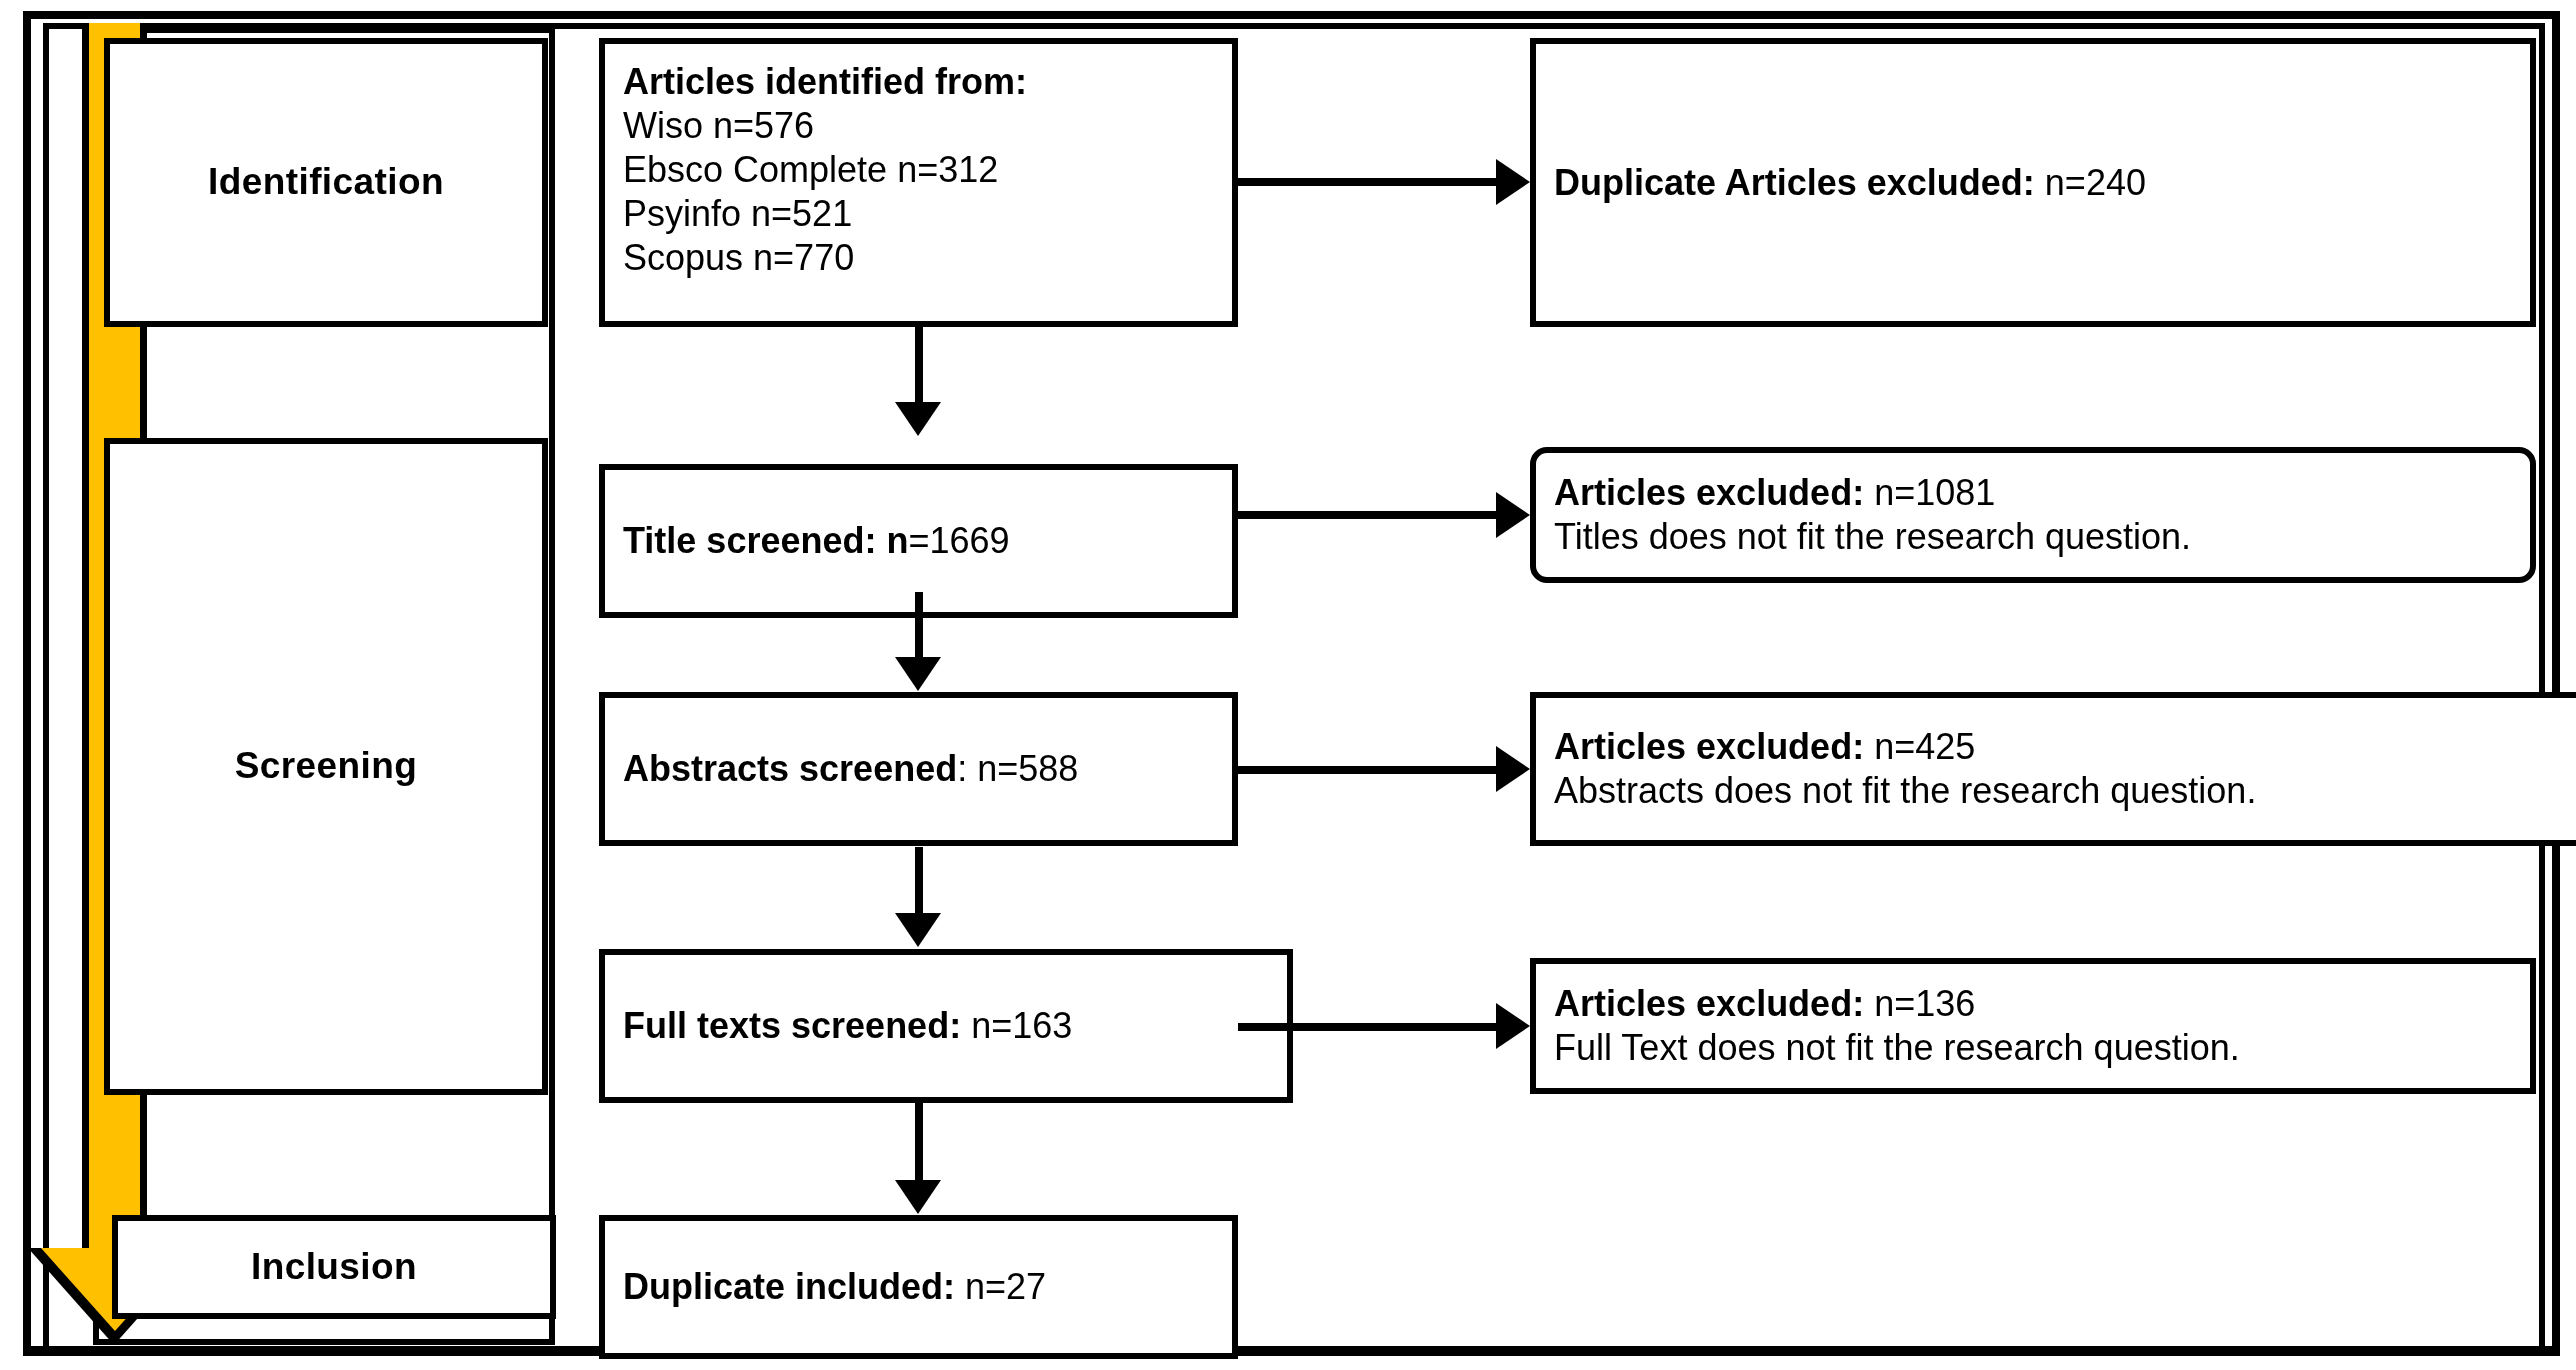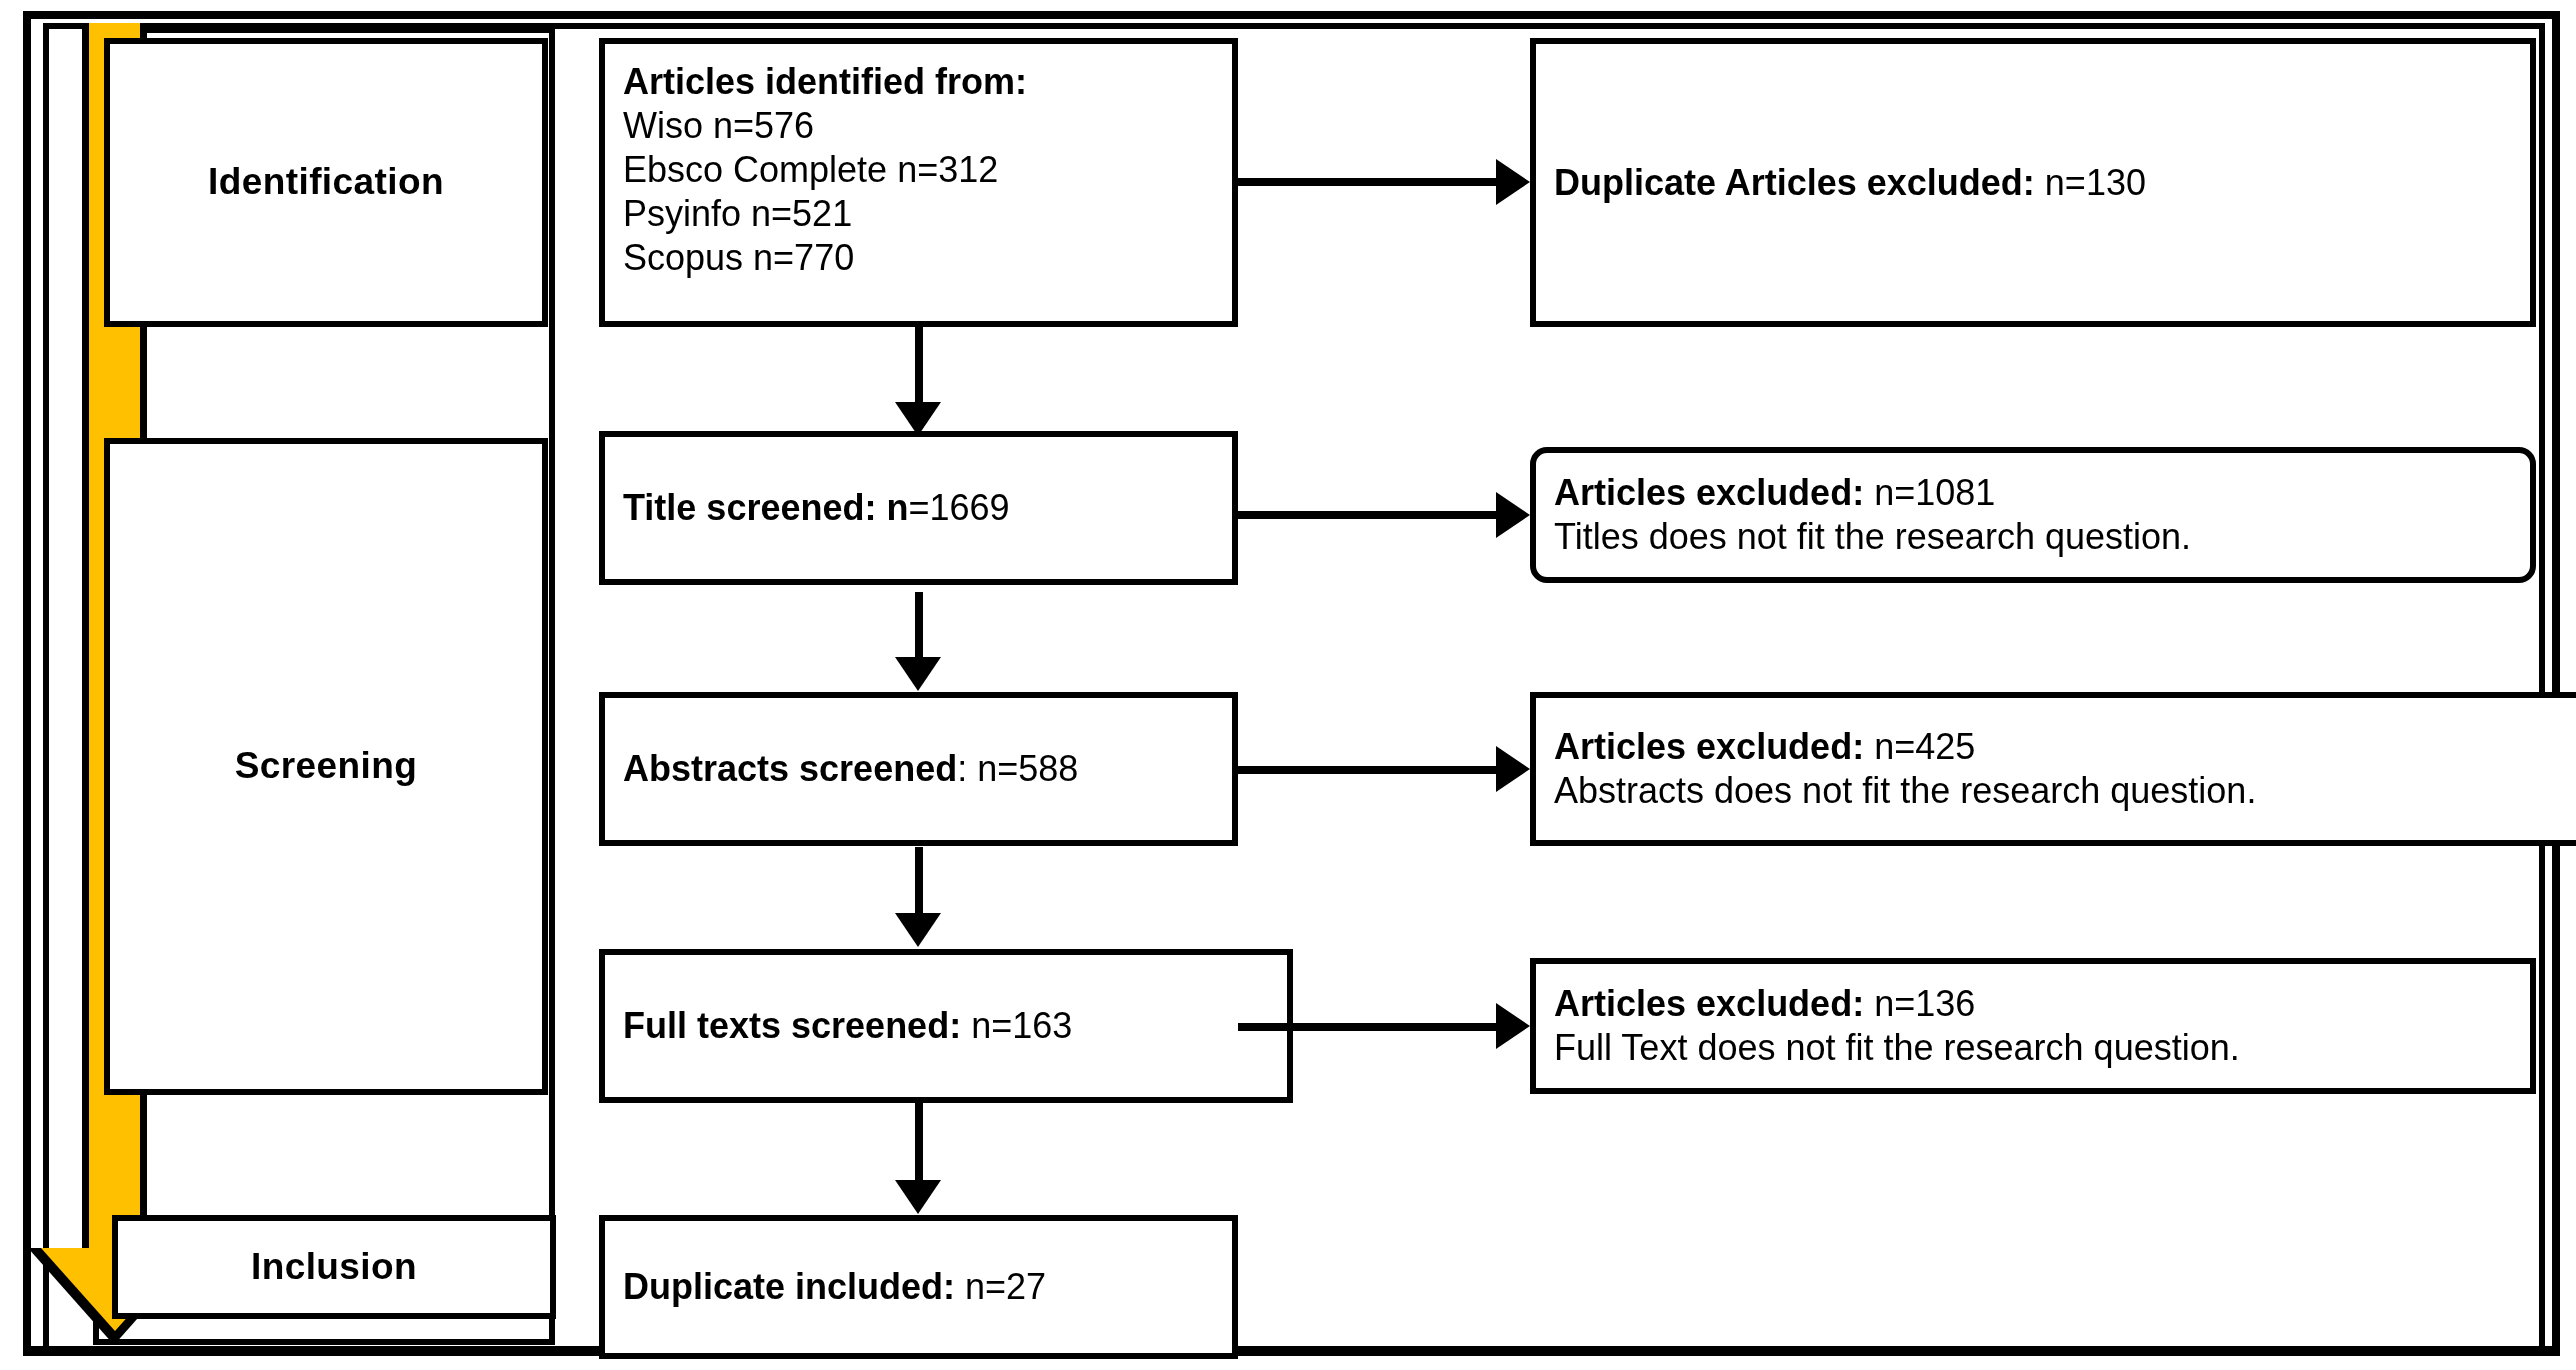--- a/index.html
+++ b/index.html
@@ -170,21 +170,21 @@
   </div>
 
   <div class="box pad" style="left:599px; top:38px; width:639px; height:289px; justify-content:flex-start; padding-top:16px;">
     <div class="line b">Articles identified from:</div>
     <div class="line">Wiso n=576</div>
     <div class="line">Ebsco Complete n=312</div>
     <div class="line">Psyinfo n=521</div>
     <div class="line">Scopus n=770</div>
   </div>
 
-  <div class="box pad" style="left:599px; top:431px; width:639px; height:154px;">
+  <div class="box pad" style="left:599px; top:464px; width:639px; height:154px;">
     <div class="line">
       <span class="bold">Title screened: n</span><span class="reg">=1669</span>
     </div>
   </div>
 
   <div class="box pad" style="left:599px; top:692px; width:639px; height:154px;">
     <div class="line">
       <span class="bold">Abstracts screened</span><span class="reg">: n=588</span>
     </div>
   </div>
@@ -196,21 +196,21 @@
   </div>
 
   <div class="box pad" style="left:599px; top:1215px; width:639px; height:144px;">
     <div class="line">
       <span class="bold">Duplicate included:</span><span class="reg"> n=27</span>
     </div>
   </div>
 
   <div class="box pad" style="left:1530px; top:38px; width:1006px; height:289px;">
     <div class="line">
-      <span class="bold">Duplicate Articles excluded:</span><span class="reg"> n=130</span>
+      <span class="bold">Duplicate Articles excluded:</span><span class="reg"> n=240</span>
     </div>
   </div>
 
   <div class="box pad" style="left:1530px; top:447px; width:1006px; height:136px;border-radius:17px;">
     <div class="line">
       <span class="bold">Articles excluded:</span><span class="reg"> n=1081</span>
     </div>
     <div class="line">Titles does not fit the research question.</div>
   </div>
 

